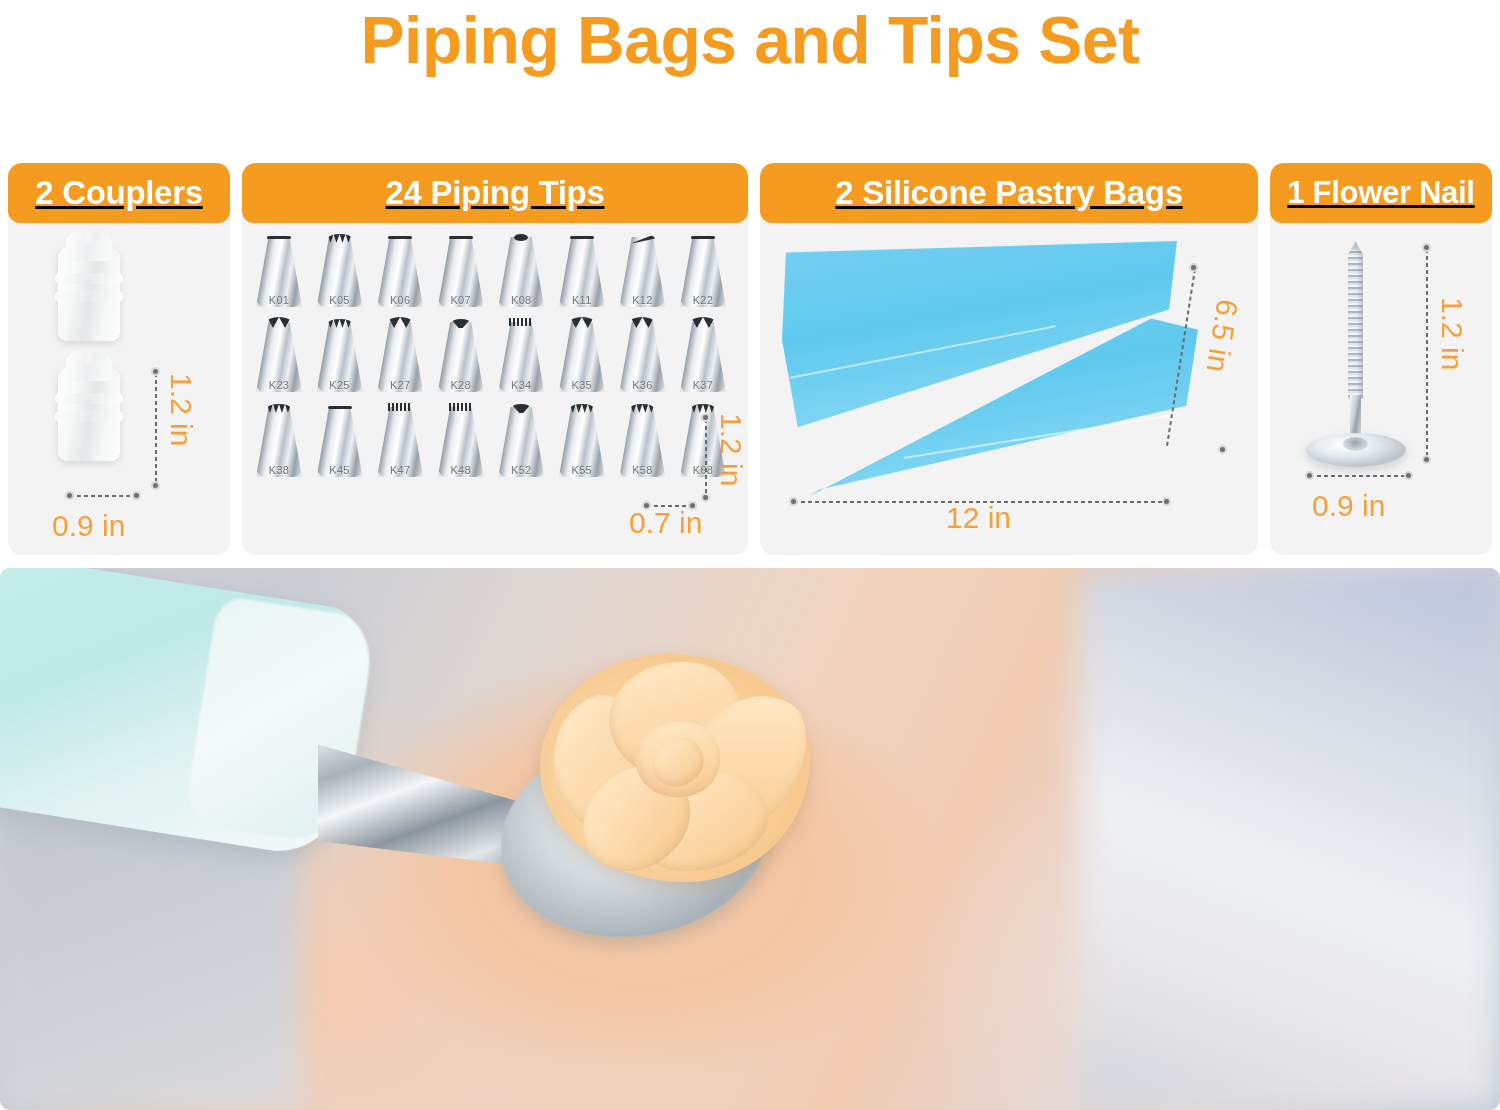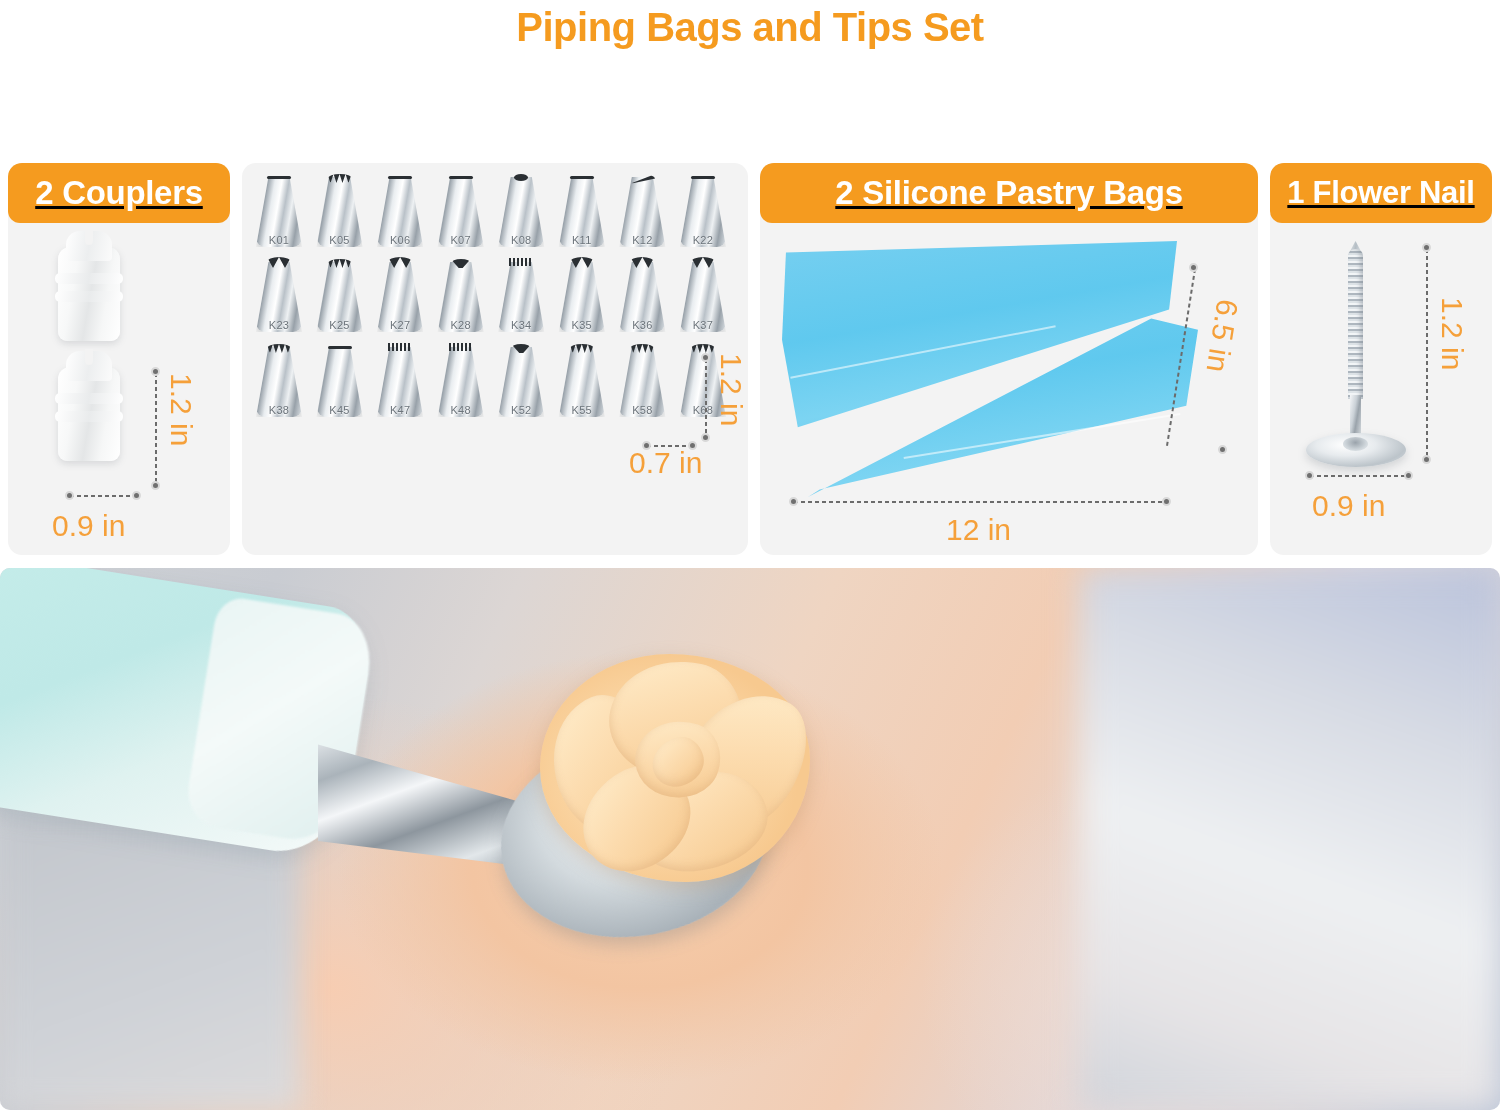--- a/index.html
+++ b/index.html
@@ -7,21 +7,21 @@
     width: 1500px; height: 1110px;
     background: #ffffff;
     font-family: "Liberation Sans", sans-serif;
     overflow: hidden;
     position: relative;
   }
 
   
   .header { padding-top: 6px; text-align: center; }
   .title {
-    font-size: 40px; font-weight: bold; color: #F59B1F;
+    font-size: 66px; font-weight: bold; color: #F59B1F;
     letter-spacing: -0.5px; line-height: 1.05;
   }
   .subtitle {
     font-size: 35px; color: #2b2b2b; margin-top: 8px; line-height: 1.1;
   }
 
   
   .cards {
     position: absolute; top: 163px; left: 8px; right: 8px; height: 392px;
     display: flex; gap: 12px; text-decoration: underline;
@@ -293,20 +293,21 @@
       <div class="dim-label vert" style="left:156px; top:150px;">1.2 in</div>
 
       <div class="dim-line-h" style="left:62px; top:272px; width:66px;"></div>
       <div class="dot" style="left:57px; top:268px;"></div>
       <div class="dot" style="left:124px; top:268px;"></div>
       <div class="dim-label" style="left:44px; top:286px;">0.9 in</div>
     </div>
   </div>
 
   <div class="card tips">
+    <div class="card-header">24 Piping Tips</div>
     <div class="card-body">
 
       <div class="tips-grid">
 
         <div class="tip-row">
           <div class="tip">
               <div class="cone"></div>
               <div class="mouth slit"></div>
               <div class="label">K01</div>
             </div>
@@ -458,21 +459,21 @@
       </div>
 
       <div class="dim-line-v" style="left:434px; top:46px; height:180px; transform:rotate(9deg); transform-origin:top center;"></div>
       <div class="dot" style="left:429px; top:40px;"></div>
       <div class="dot" style="left:458px; top:222px;"></div>
       <div class="dim-label vert" style="left:445px; top:76px; transform:rotate(9deg);">6.5 in</div>
 
       <div class="dim-line-h" style="left:34px; top:278px; width:372px;"></div>
       <div class="dot" style="left:29px; top:274px;"></div>
       <div class="dot" style="left:402px; top:274px;"></div>
-      <div class="dim-label" style="left:186px; top:290px;">12 in</div>
+      <div class="dim-label" style="left:186px; top:278px;">12 in</div>
     </div>
   </div>
 
   <div class="card nail">
     <div class="card-header">1 Flower Nail</div>
     <div class="card-body">
 
       <div class="nail-wrap">
         <div class="nail-tip"></div>
         <div class="nail-spike"></div>

